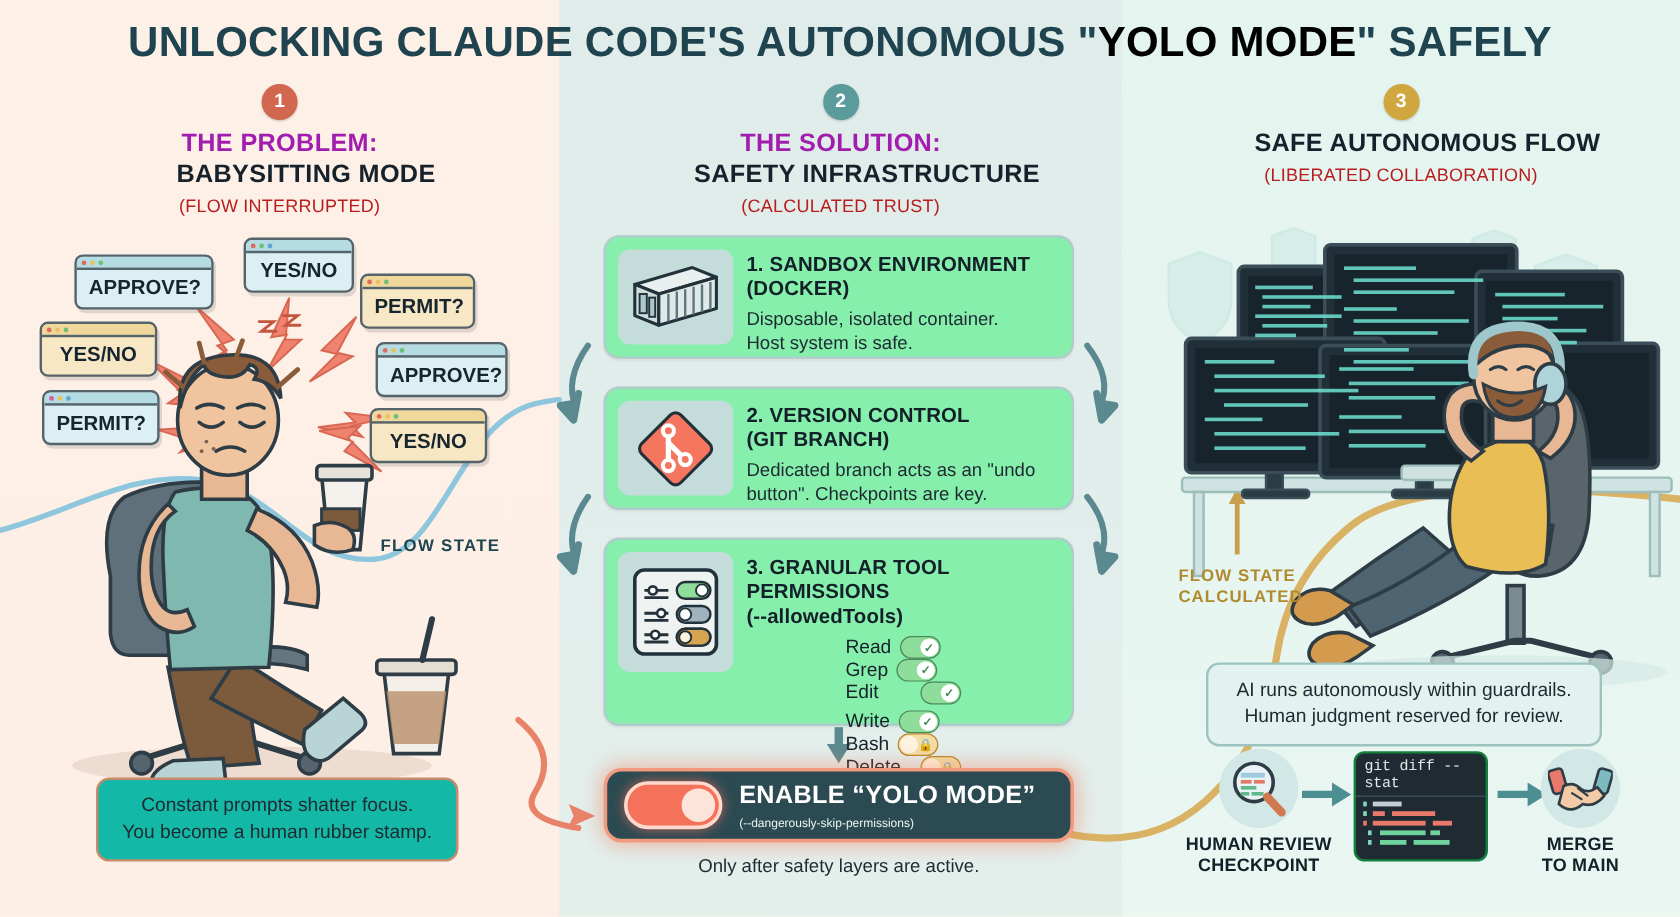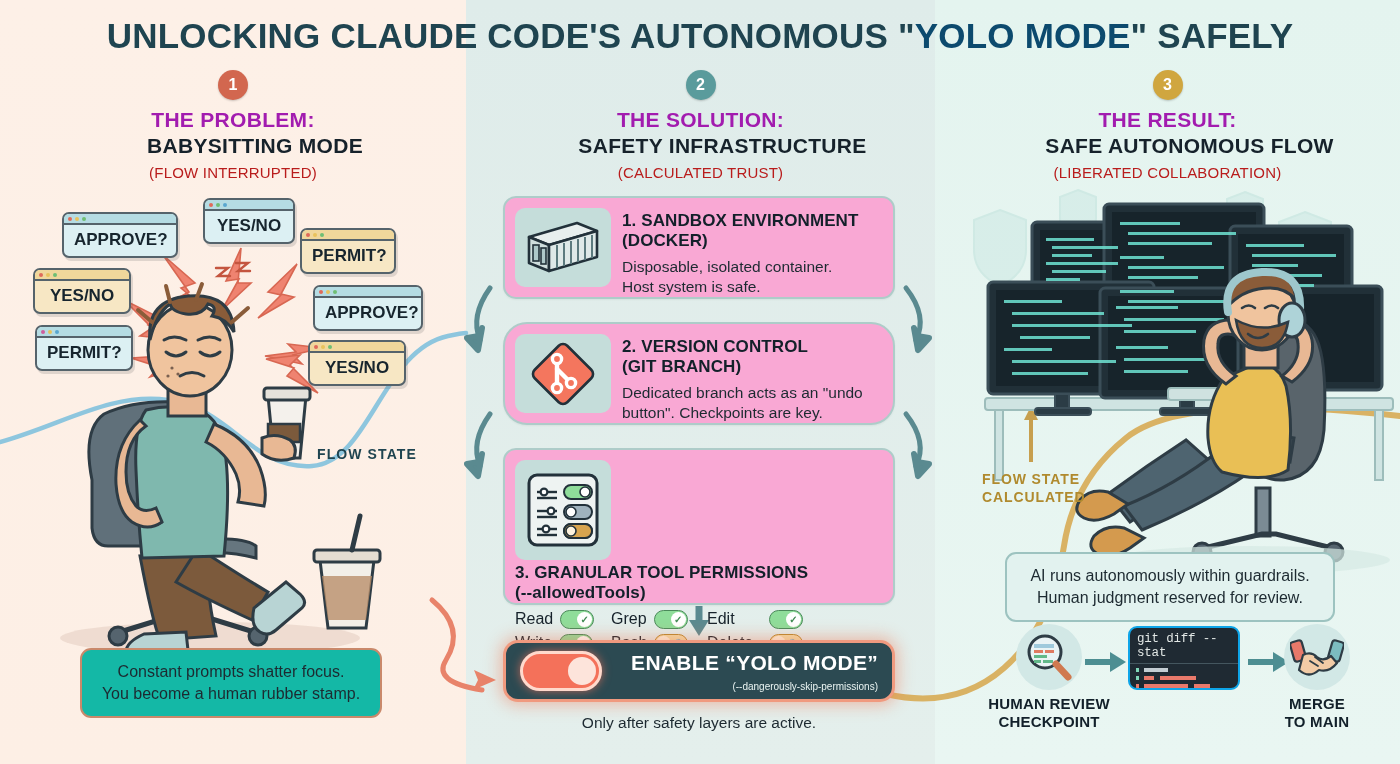--- a/index.html
+++ b/index.html
@@ -17,21 +17,21 @@
   #bg2 { left:466px;width:469px; background:linear-gradient(180deg,#dfecea 0%, #e4efec 100%); }
   #bg3 { left:935px;width:465px; background:linear-gradient(180deg,#e4f4ef 0%, #e9f6f2 100%); }
 
   
   #title {
     position:absolute; top:16px; left:0; width:1400px; text-align:center;
     font-size:35px; font-weight:bold; letter-spacing:.2px;
     color:#1f4450; font-family:"Liberation Sans", sans-serif;
     white-space:nowrap;
   }
-  #title .accent { color:#0c4a6e;text-align:right; }
+  #title .accent { color:#000000;text-align:right; }
 
   
   .colhead { position:absolute; top:70px; text-align:center; }
   .badge {
     width:30px; height:30px; border-radius:50%;
     color:#fff; font-size:16px; font-weight:bold;
     line-height:30px; margin:0 auto 8px auto;
     box-shadow:0 1px 2px rgba(0,0,0,.2);
   }
   .colhead .l1 { font-size:21px; font-weight:bold; color:#a21caf; letter-spacing:.3px; }
@@ -79,44 +79,44 @@
   }
   #flowreclaim {
     position:absolute; left:982px; top:470px; width:120px;
     font-size:14px; font-weight:bold; letter-spacing:.9px; color:#b08a2e;
     line-height:1.3;
   }
 
   
   .card {
     position:absolute; left:503px; width:392px;
-    background:#f9a8d4; border:2px solid #aeccc9;
+    background:#86efac; border:2px solid #aeccc9;
     border-radius:13px; display:flex; padding:10px;
     box-shadow:0 1px 2px rgba(0,0,0,.05);
   }
   .card .iconbox {
     width:96px; flex:0 0 96px; border-radius:10px;
     background:#c5ddda; display:flex; align-items:center; justify-content:center;
     margin-right:11px;
   }
   .card .body { flex:1; padding-top:3px; }
   .card h3 {
     font-size:17px; font-weight:bold; color:#13202a;
     line-height:1.2; letter-spacing:.1px;
   }
   .card p {
     font-size:15.5px; color:#1d2a31; line-height:1.3; margin-top:5px;
   }
   #card1 { top:196px; height:103px; }
-  #card2 { top:322px; height:103px;border-radius:24px; }
+  #card2 { top:322px; height:103px; }
   #card3 { top:448px; height:157px; flex-wrap:wrap; }
 
   
   .permgrid { margin-top:6px; }
-  .permrow { display:flex; align-items:center; margin-bottom:5px; }
+  .permrow { display:flex; align-items:center; margin-bottom:5px;flex-direction:column; }
   .permitem { display:flex; align-items:center; }
   .permitem .lbl { font-size:16px; color:#16222b; margin-right:7px; white-space:nowrap;}
   .sw {
     width:34px; height:19px; border-radius:10px; position:relative;
     border:1.5px solid #4a8a5a; background:#8fdd9a;
   }
   .sw.lock { border-color:#b98a2e; background:#f2dda6; }
   .sw .knob {
     position:absolute; top:1px; width:15px; height:15px; border-radius:50%;
     background:#fff; display:flex; align-items:center; justify-content:center;
@@ -139,39 +139,39 @@
   }
   #yolo .bigsw {
     width:82px; height:40px; border-radius:21px; background:#f4715a;
     border:3px solid #ffd9cc; position:relative; flex:0 0 82px; margin-right:14px;
     box-shadow:0 0 10px rgba(244,113,90,.7);
   }
   #yolo .bigsw .knob {
     position:absolute; right:3px; top:3px; width:28px; height:28px;
     border-radius:50%; background:#fde4db;
   }
-  #yolo .txtwrap { flex:1; text-align:right; }
+  #yolo .txtwrap { flex:1; text-align:left; }
   #yolo .t1 { font-size:21px; font-weight:bold; color:#ffffff; letter-spacing:.3px;}
   #yolo .t2 { font-size:10px; color:#eaf4f2; margin-top:6px; }
   #yolonote {
     position:absolute; left:503px; top:714px; width:392px; text-align:center;
     font-size:15.5px; color:#1d2a31;
   }
 
   
   .wf { position:absolute; text-align:center; }
   .wf .lbl {
     font-size:15px; font-weight:bold; color:#12202a; line-height:1.22;
     letter-spacing:.2px; margin-top:5px;
   }
   #wf1 { left:975px; top:624px; width:148px; }
   #wf3 { left:1252px; top:624px; width:130px; }
   #difftile {
-    position:absolute; left:1128px; top:626px; width:112px; height:64px;
-    background:#1f2a33; border-radius:9px; border:2px solid #0ea5e9;
+    position:absolute; left:1128px; top:626px; width:112px; height:92px;
+    background:#1f2a33; border-radius:9px; border:2px solid #15803d;
     overflow:hidden;
   }
   #difftile .hdr {
     font-family:"Liberation Mono", monospace; font-size:12.5px; color:#e2e8e6;
     padding:4px 0 3px 7px; border-bottom:1px solid #44565f; letter-spacing:-.2px;
   }
   .circleicon {
     width:66px; height:66px; border-radius:50%; background:#d2e8e6;
     margin:0 auto; display:flex; align-items:center; justify-content:center;
   }
@@ -196,21 +196,20 @@
     <div class="l3">(FLOW INTERRUPTED)</div>
   </div>
   <div class="colhead" id="head2">
     <div class="badge" style="background:#5a9b9c">2</div>
     <div class="l1">THE SOLUTION:</div>
     <div class="l2">SAFETY INFRASTRUCTURE</div>
     <div class="l3">(CALCULATED TRUST)</div>
   </div>
   <div class="colhead" id="head3">
     <div class="badge" style="background:#d0a63f">3</div>
-    <div class="l1">THE RESULT:</div>
     <div class="l2">SAFE AUTONOMOUS FLOW</div>
     <div class="l3">(LIBERATED COLLABORATION)</div>
   </div>
 
   <svg class="art" width="1400" height="764" style="pointer-events:none">
 
     <path d="M0,442 C60,426 110,392 168,400 C230,408 252,470 312,466 C370,462 382,350 448,336 C462,333 462,333 466,333" fill="none" stroke="#8ec6de" stroke-width="4.5" stroke-linecap="round"></path>
 
     <g fill="#ef8370" stroke="#d86752" stroke-width="1.6">
       <path d="M163,255 L195,283 L181,288 L209,312 L176,299 L189,292 Z"></path>

